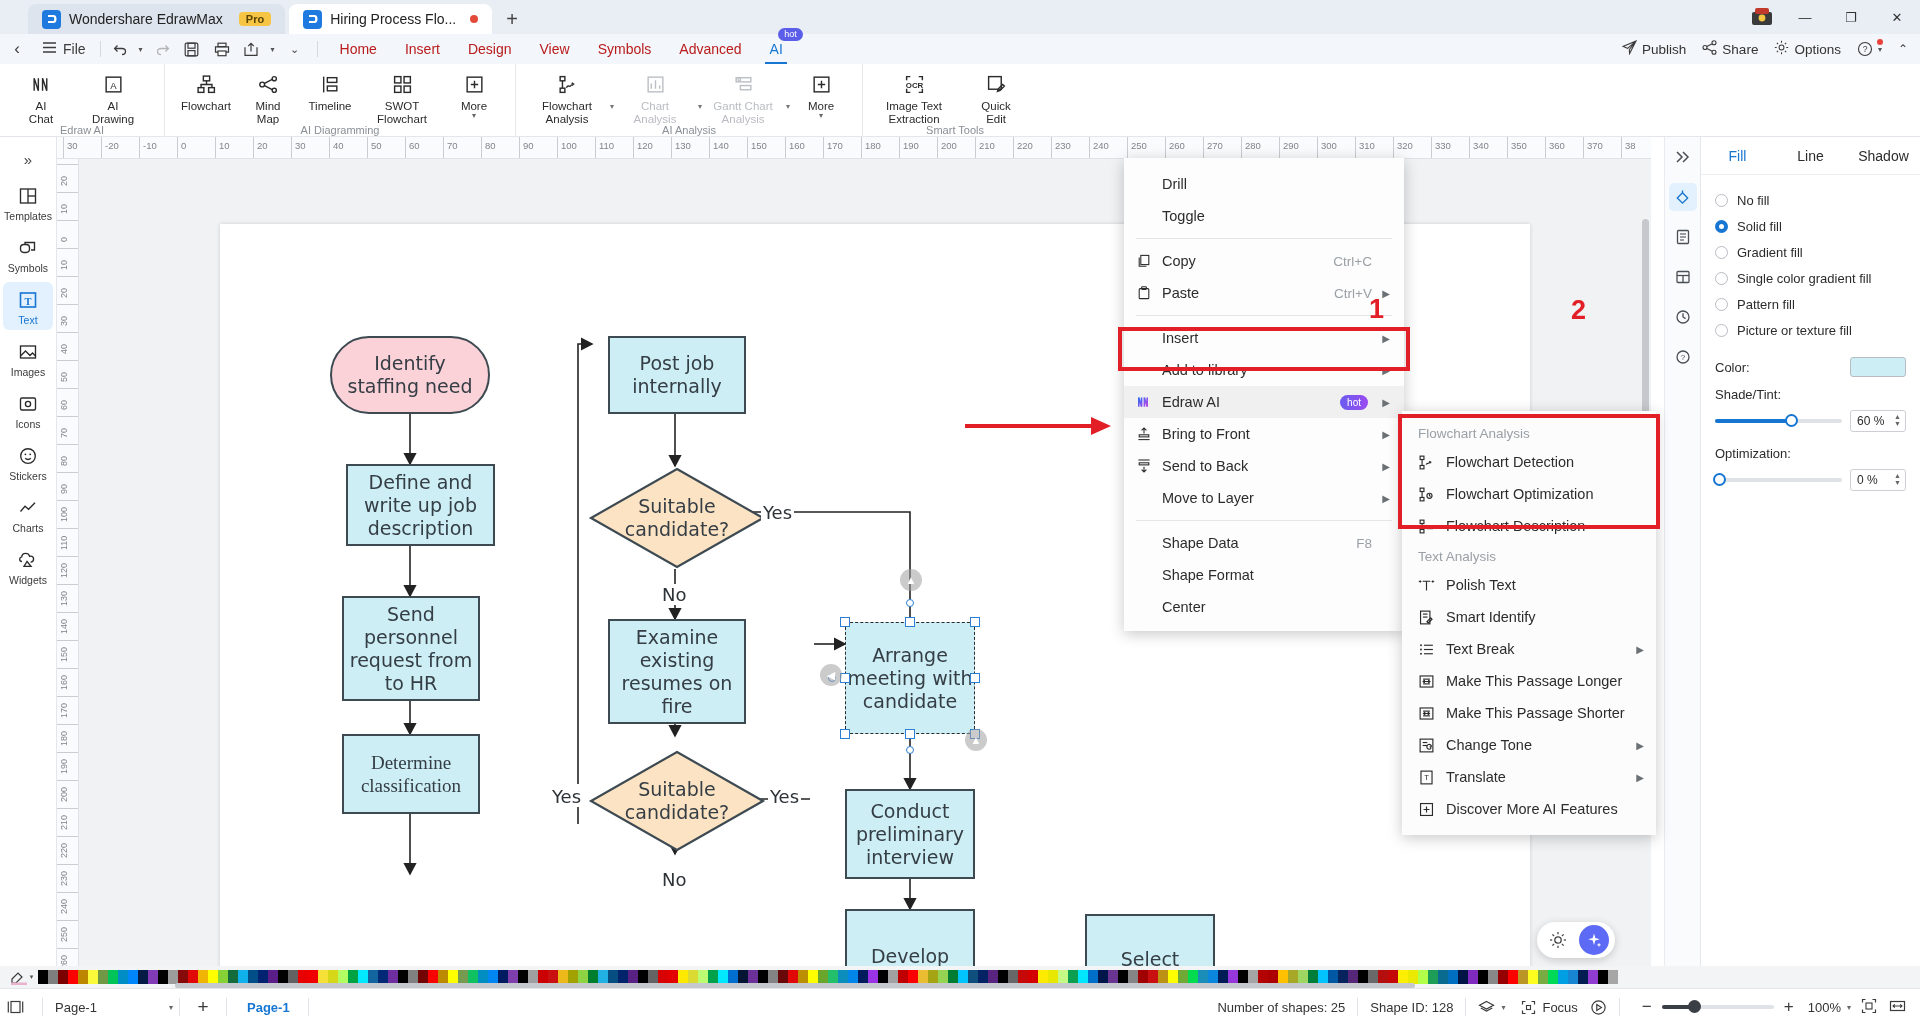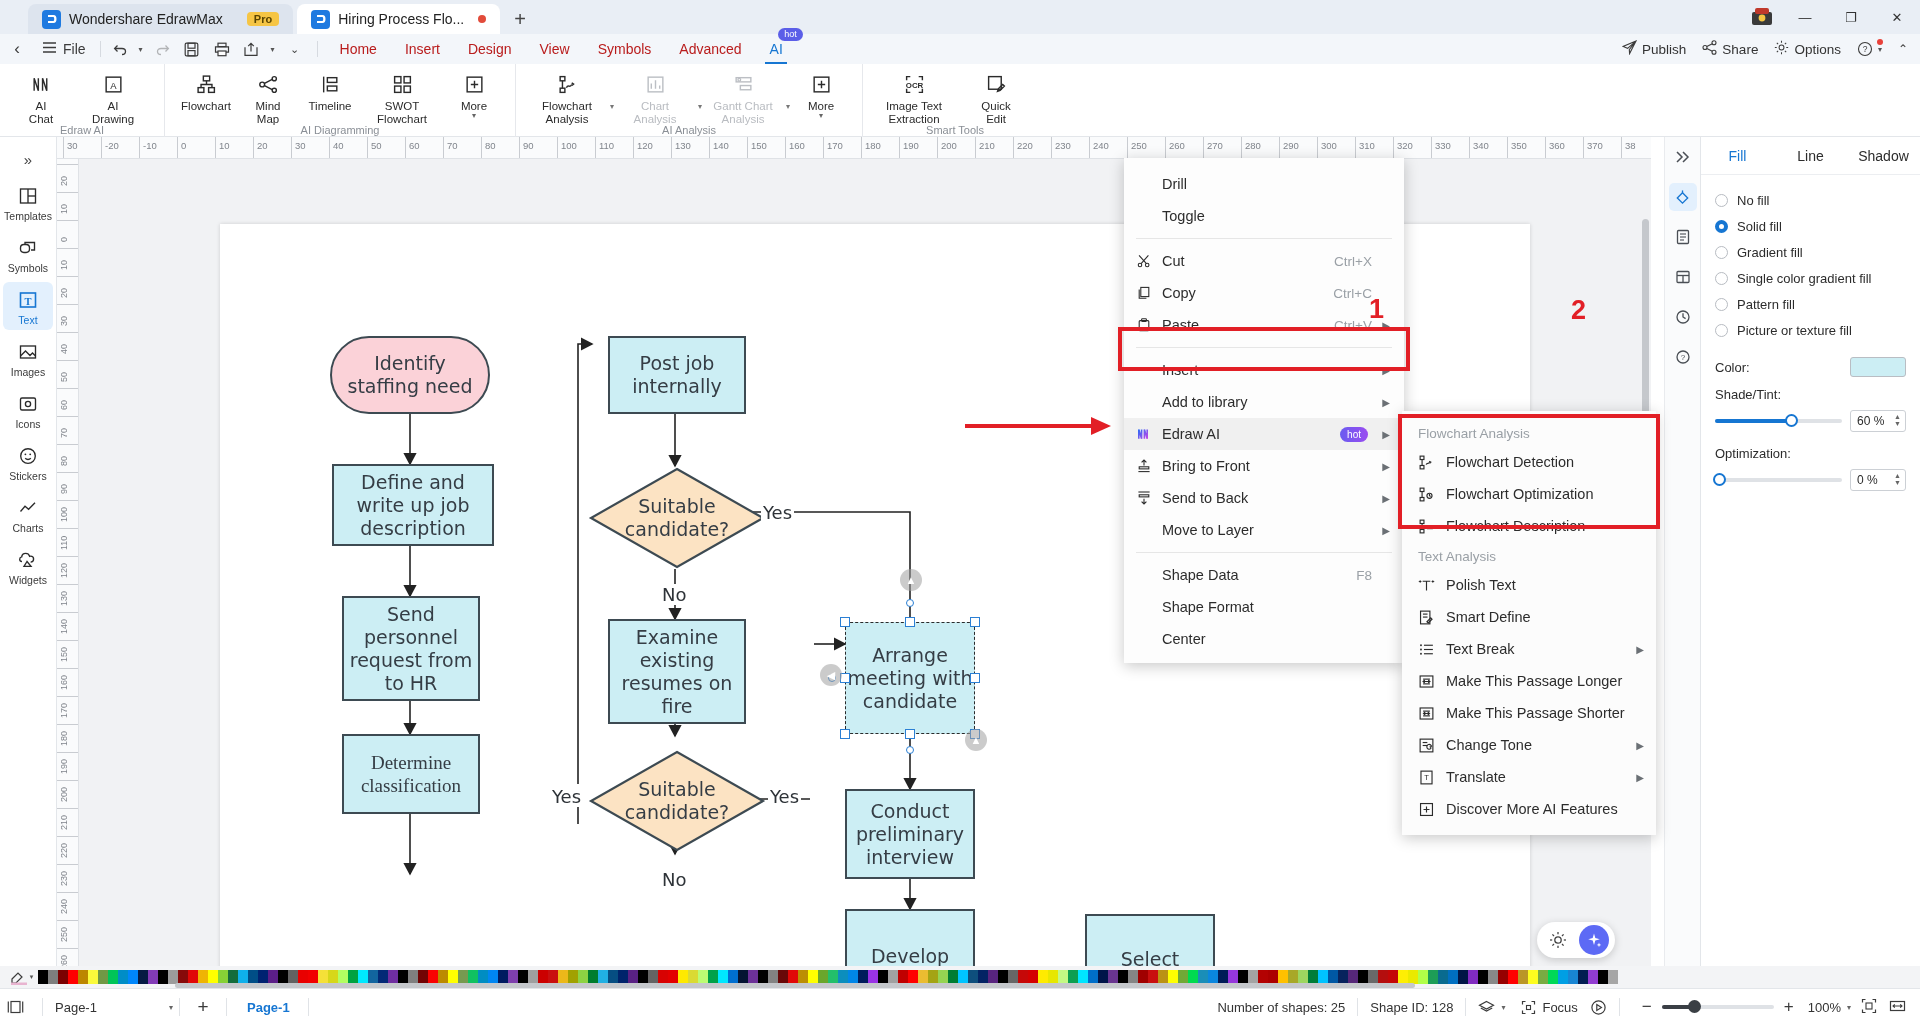--- a/index.html
+++ b/index.html
@@ -25,21 +25,21 @@
   }
   .tab.home-tab { background: #dde4ee; margin-left: 28px; }
   .tab.doc-tab  { background: #ffffff; margin-left: 4px; }
   .tab-logo {
     width: 19px; height: 19px; border-radius: 4px; background: #1f7ae0;
     display:flex; align-items:center; justify-content:center;
     color:#fff; font-size:12px; font-weight:bold;
   }
   .pro-badge {
     background: #f6c544; color: #5a4400; font-size: 11px; font-weight: bold;
-    border-radius: 4px; padding: 1px 7px; margin-left: 16px;
+    border-radius: 4px; padding: 1px 7px; margin-left: 8px;
   }
   .tab-dot { width: 8px; height: 8px; border-radius: 50%; background: #e24b3a; margin-left: 6px; }
   .newtab { font-size: 20px; color: #444; margin-left: 14px; margin-bottom: 3px; cursor: default; }
   .wincontrols { position: absolute; right: 0; top: 0; height: 34px; display: flex; }
   .wincontrols div {
     width: 46px; height: 34px; display: flex; align-items: center; justify-content: center;
     font-size: 13px; color: #333;
   }
   .avatar-wrap { position:absolute; right: 145px; top: 5px; width: 26px; height: 24px; }
 
@@ -845,21 +845,21 @@
           <line x1="690" y1="640" x2="690" y2="685" marker-end="url(#ah)"></line>
 
           <path d="M530 575 L590 575"></path>
         </g>
       </svg>
 
       <div class="shape term" style="left:110px;top:112px;width:160px;height:78px;">
         <span style="white-space:pre-line;text-align:center;">Identify
 staffing need</span>
       </div>
-      <div class="shape proc" style="left:112px;top:240px;width:162px;height:82px;">
+      <div class="shape proc" style="left:126px;top:240px;width:149px;height:82px;">
         <span style="white-space:pre-line;">Define and
 write up job
 description</span>
       </div>
       <div class="shape proc" style="left:122px;top:372px;width:138px;height:105px;">
         <span style="white-space:pre-line;">Send
 personnel
 request from
 to HR</span>
       </div>
@@ -974,32 +974,20 @@
       </div>
       <div class="ctxitem">
         <span class="ci-ico"></span>
         <span class="ci-label">Toggle</span>
         <span class="ci-arrow"></span>
       </div>
       <div class="ctxsep"></div>
       <div class="ctxitem">
         <span class="ci-ico">
           <svg width="16" height="16" viewBox="0 0 20 20">
-            <circle cx="5" cy="15" r="2.2" fill="none" stroke="#2b2b2b" stroke-width="1.35"></circle>
-            <circle cx="14" cy="15" r="2.2" fill="none" stroke="#2b2b2b" stroke-width="1.35"></circle>
-            <path d="M6.4 13.4 15.5 3M13 13.4 3.8 3" fill="none" stroke="#2b2b2b" stroke-width="1.35"></path>
-          </svg>
-        </span>
-        <span class="ci-label">Cut</span>
-        <span class="ci-accel">Ctrl+X</span>
-        <span class="ci-arrow"></span>
-      </div>
-      <div class="ctxitem">
-        <span class="ci-ico">
-          <svg width="16" height="16" viewBox="0 0 20 20">
             <rect x="6" y="3" width="10" height="11.5" fill="none" stroke="#2b2b2b" stroke-width="1.35"></rect>
             <path d="M4 5.5v11h9" fill="none" stroke="#2b2b2b" stroke-width="1.35"></path>
           </svg>
         </span>
         <span class="ci-label">Copy</span>
         <span class="ci-accel">Ctrl+C</span>
         <span class="ci-arrow"></span>
       </div>
       <div class="ctxitem">
         <span class="ci-ico">
@@ -1148,21 +1136,21 @@
       </div>
       <div class="subitem">
         <span class="si-ico">
           <svg width="17" height="17" viewBox="0 0 20 20">
             <rect x="3" y="2.5" width="11" height="15" fill="none" stroke="#2b2b2b" stroke-width="1.35"></rect>
             <line x1="5.8" y1="6" x2="11.2" y2="6" fill="none" stroke="#2b2b2b" stroke-width="1.35"></line>
             <line x1="5.8" y1="9.5" x2="11.2" y2="9.5" fill="none" stroke="#2b2b2b" stroke-width="1.35"></line>
             <path d="M12 16.5l4.5-4.5-1.5-1.5-4.5 4.5z" fill="none" stroke="#2b2b2b" stroke-width="1.35"></path>
           </svg>
         </span>
-        <span class="si-label">Smart Define</span>
+        <span class="si-label">Smart Identify</span>
         <span class="si-arrow"></span>
       </div>
       <div class="subitem">
         <span class="si-ico">
           <svg width="17" height="17" viewBox="0 0 20 20">
             <circle cx="3.5" cy="5" r="1.1" fill="#2b2b2b"></circle>
             <circle cx="3.5" cy="10" r="1.1" fill="#2b2b2b"></circle>
             <circle cx="3.5" cy="15" r="1.1" fill="#2b2b2b"></circle>
             <line x1="7" y1="5" x2="17.5" y2="5" fill="none" stroke="#2b2b2b" stroke-width="1.35"></line>
             <line x1="7" y1="10" x2="17.5" y2="10" fill="none" stroke="#2b2b2b" stroke-width="1.35"></line>

